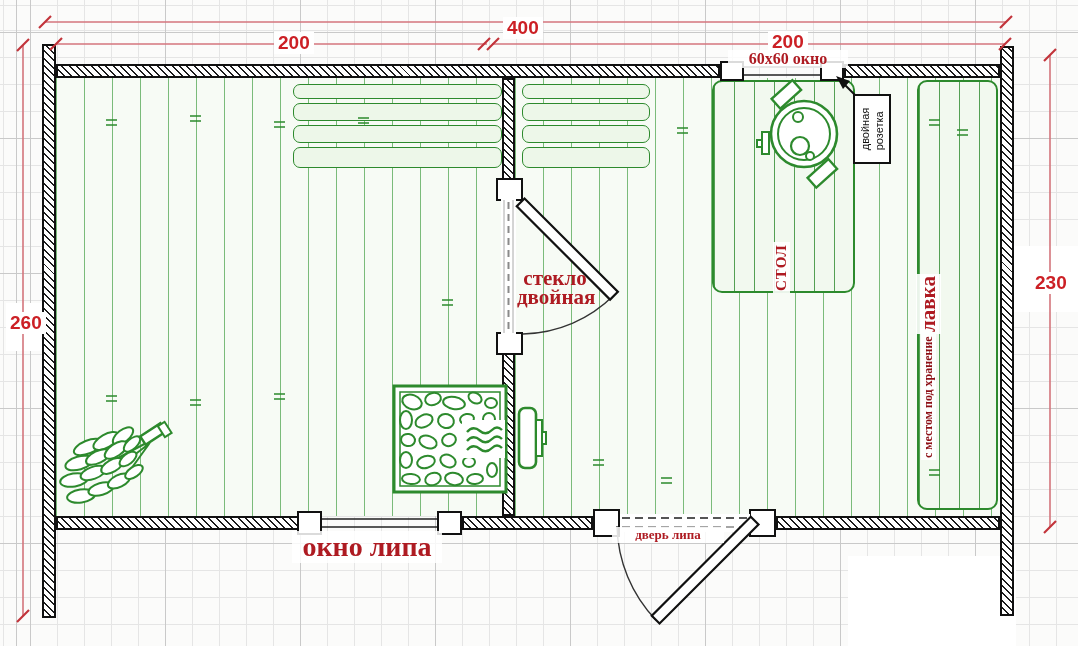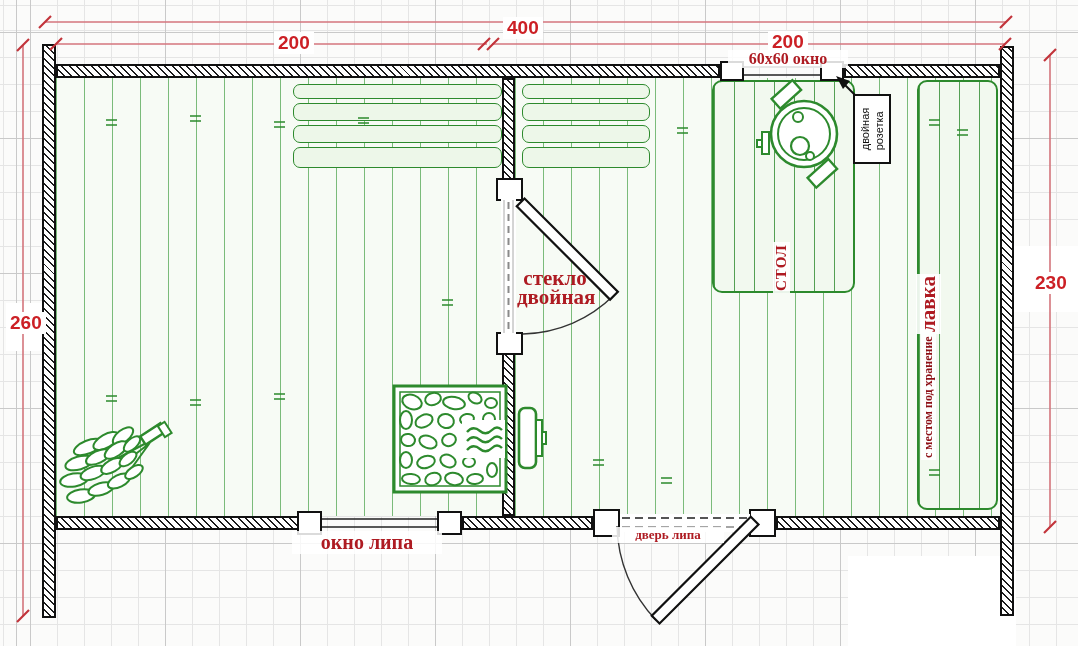--- a/index.html
+++ b/index.html
@@ -232,21 +232,21 @@
     </div>
   </div>
 
   <div class="dimlabel" style="left:503px;top:17px;">400</div>
   <div class="dimlabel" style="left:274px;top:32px;">200</div>
   <div class="dimlabel" style="left:768px;top:31px;">200</div>
   <div class="dimlabel" style="left:6px;top:312px;">260</div>
   <div class="dimlabel" style="left:1019px;top:272px;margin-left:12px;">230</div>
 
   <div class="serifred" style="left:728px;top:50px;width:120px;font-size:16px;">60x60 окно</div>
-  <div class="serifred" style="left:292px;top:531px;width:150px;font-size:20px;">окно липа</div>
+  <div class="serifred" style="left:292px;top:531px;width:150px;font-size:28px;">окно липа</div>
   <div class="serifred" style="left:612px;top:527px;width:112px;font-size:13px;">дверь липа</div>
   <div class="serifred" style="left:517px;top:269px;width:76px;font-size:21px;line-height:19px;background:none;">
     <div>стекло</div>
     <div>двойная</div>
   </div>
 
   <div class="vtext" style="left:773px;top:293px;font-size:15px;letter-spacing:1px;">СТОЛ</div>
   <div class="vtext" style="left:916px;top:334px;font-size:21px;">лавка</div>
   <div class="vtext" style="left:921px;top:460px;font-size:12px;color:#8d1016;">с местом под хранение</div>
 

